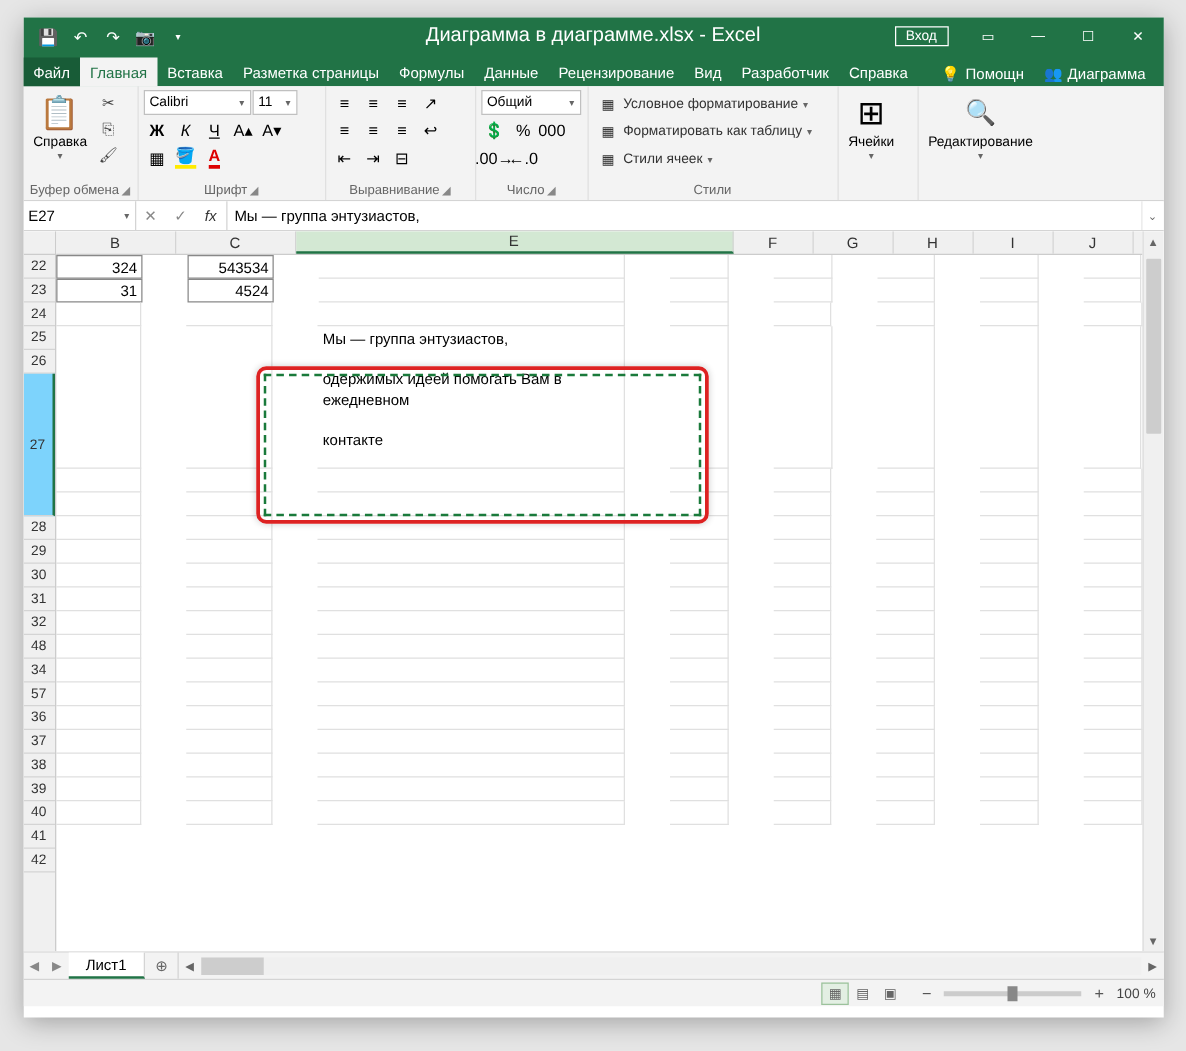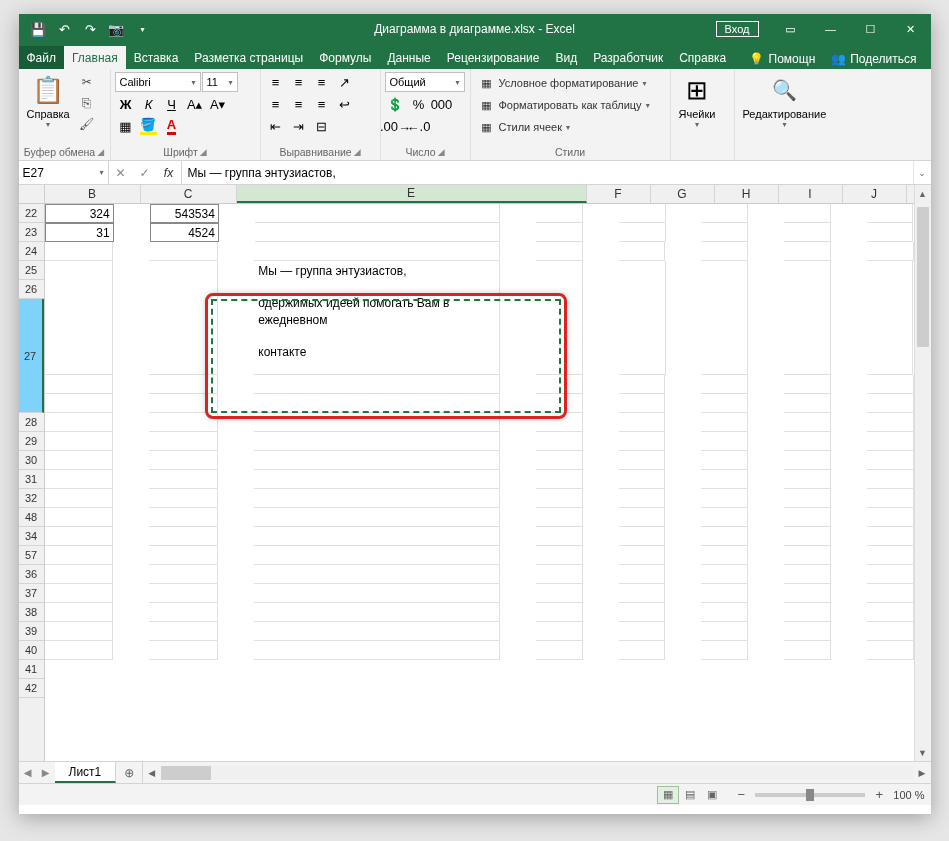--- a/index.html
+++ b/index.html
@@ -4,21 +4,21 @@
 <style>
 * { margin: 0; padding: 0; box-sizing: border-box; font-family: "Segoe UI", Arial, sans-serif; }
 body { background: #e6e6e6; width: 949px; height: 841px; overflow: hidden; position: relative; }
 
 .window { position: relative; margin: 14px auto 0; width: 912px; height: 800px; background: #fff; box-shadow: 0 4px 20px rgba(0,0,0,.3); }
 
 
 .titlebar { height: 30px; background: #217346; color: #fff; display: flex; align-items: center; position: relative; }
 .tb-left { display: flex; align-items: center; gap: 2px; padding-left: 8px; }
 .tb-left .qat { width: 24px; height: 24px; display: flex; align-items: center; justify-content: center; font-size: 13px; cursor: pointer; }
-.tb-center { position: absolute; left: 50%; transform: translateX(-50%); font-size: 12px; white-space: nowrap; }
+.tb-center { position: absolute; left: 50%; transform: translateX(-50%); font-size: 16px; white-space: nowrap; }
 .tb-right { margin-left: auto; display: flex; align-items: center; }
 .login-btn { border: 1px solid #fff; padding: 1px 8px; font-size: 11px; margin-right: 12px; cursor: pointer; }
 .winbtn { width: 40px; height: 30px; display: flex; align-items: center; justify-content: center; font-size: 11px; cursor: pointer; }
 
 
 .ribbon-tabs { height: 25px; background: #217346; display: flex; align-items: flex-end; padding-left: 0; }
 .ribbon-tabs .tab { color: #fff; font-size: 12px; padding: 5px 8px 4px; cursor: pointer; }
 .ribbon-tabs .tab.file { background: #185c37; }
 .ribbon-tabs .tab.active { background: #f3f3f3; color: #217346; }
 .ribbon-tabs .rt-right { margin-left: auto; display: flex; align-items: center; color: #fff; font-size: 12px; padding-right: 8px; gap: 4px; }
@@ -134,21 +134,21 @@
     <div class="tab">Вид</div>
     <div class="tab">Разработчик</div>
     <div class="tab">Справка</div>
     <div class="rt-right">
       <div class="itm">
           <span>💡</span>
           <span>Помощн</span>
         </div>
       <div class="itm">
           <span>👥</span>
-          <span>Поделиться</span>
+          <span>Диаграмма</span>
         </div>
     </div>
   </div>
 
   <div class="ribbon">
 
     <div class="group" style="width:92px">
       <div class="controls">
         <div class="bigbtn">
           <div class="ico">📋</div>

